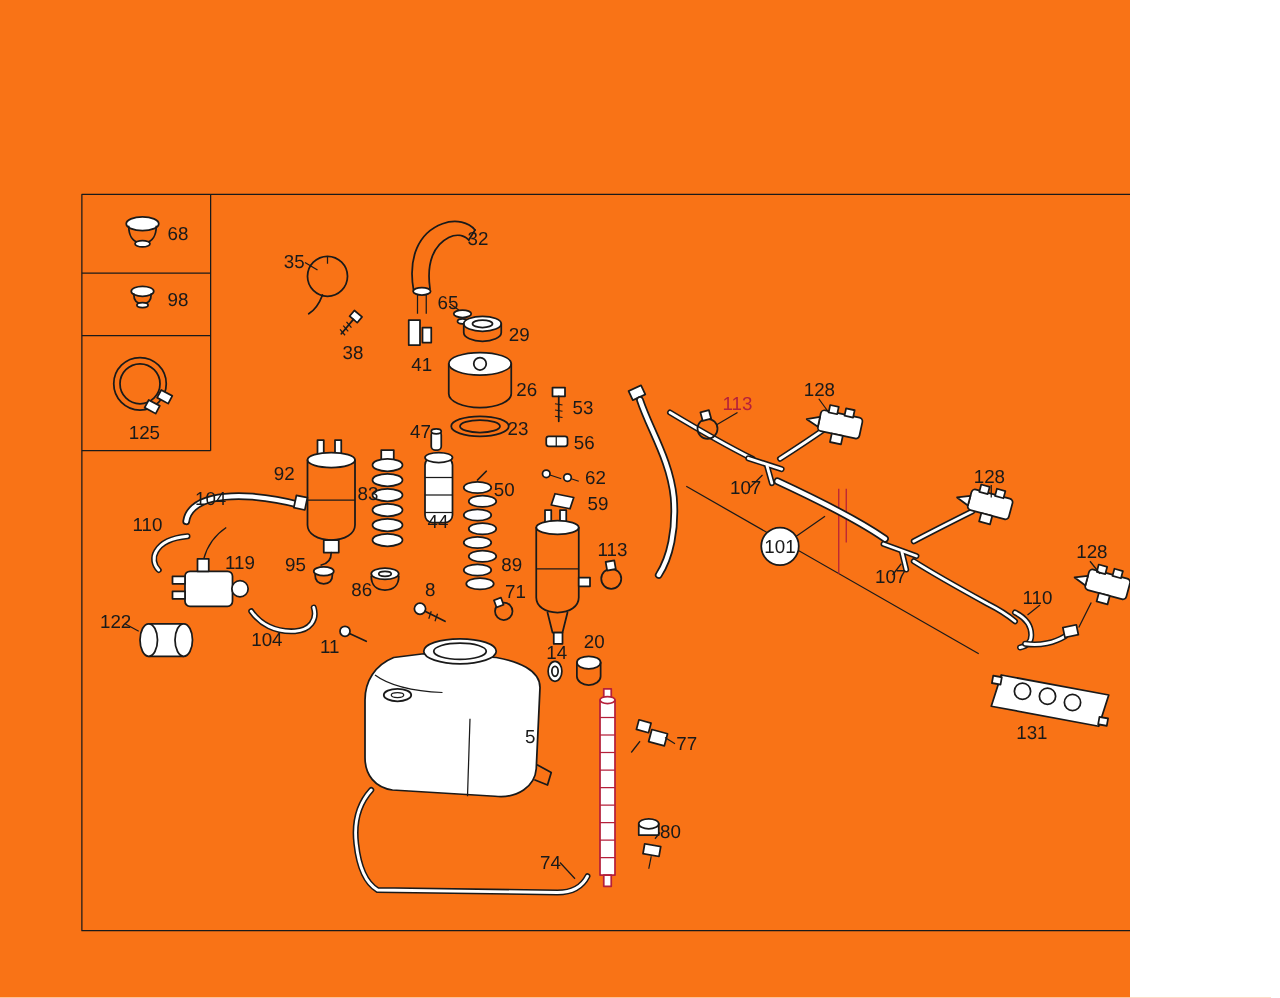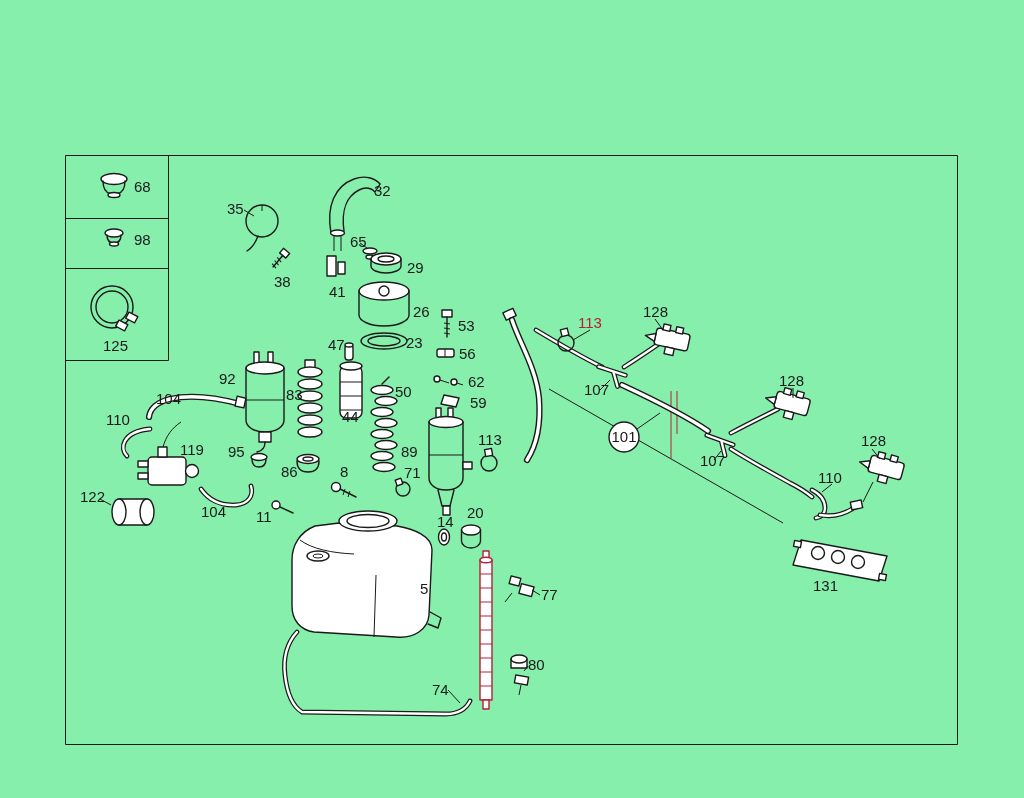--- a/index.html
+++ b/index.html
@@ -1,16 +1,16 @@
 <!DOCTYPE html>
 <html style="--line: #1a1a1a; --red: #b5203a; --background: #ffffff;"><head>
 <meta charset="utf-8">
 <style>
   html,body{margin:0;padding:0;background:#fff}
-  .stage{position:relative;width:1024px;height:798px;background:#86efac;overflow:hidden}
+  .stage{position:relative;width:904px;height:798px;background:#f97316;overflow:hidden}
   svg{display:block}
   .ln{fill:none;stroke:var(--line);stroke-width:1.4;stroke-linejoin:round;stroke-linecap:round}
   .ln1{fill:none;stroke:var(--line);stroke-width:1;stroke-linejoin:round}
   .fw{fill:#fff;stroke:var(--line);stroke-width:1.4;stroke-linejoin:round}
   .hO{fill:none;stroke:var(--line);stroke-width:6.2;stroke-linecap:round}
   .hI{fill:none;stroke:#fff;stroke-width:3.4;stroke-linecap:round}
   .h5{fill:none;stroke:var(--line);stroke-width:4.8;stroke-linecap:round}
   .h5i{fill:none;stroke:#fff;stroke-width:2.3;stroke-linecap:round}
   .lbl{font-family:"Liberation Sans","DejaVu Sans",sans-serif;font-size:15px;fill:var(--line)}
   .lbl-red{fill:var(--red)}

